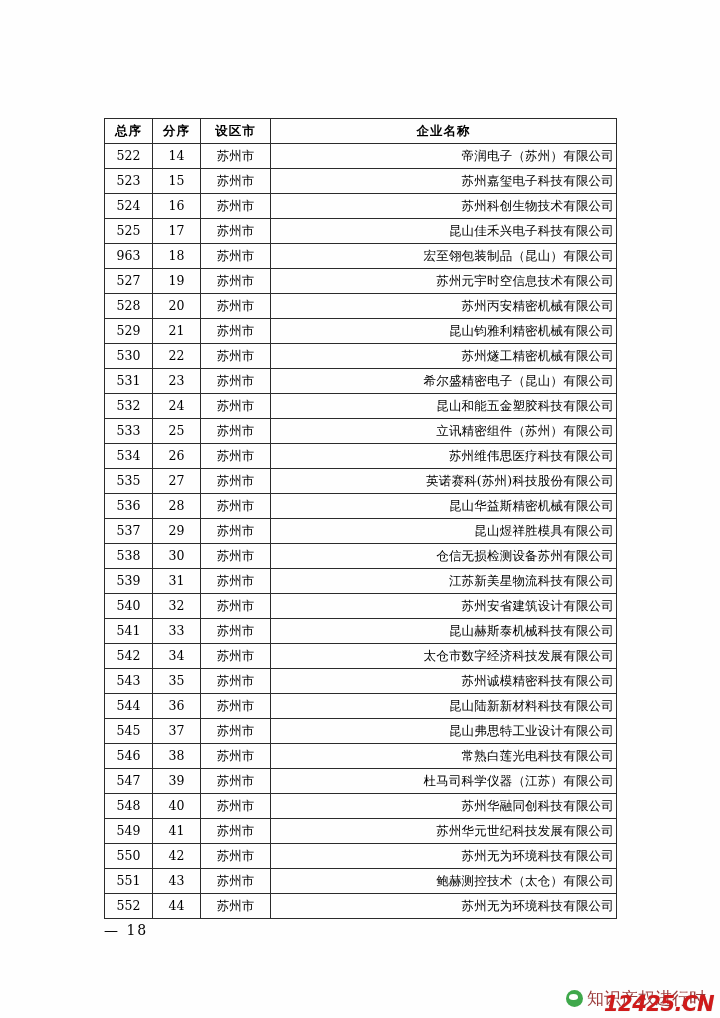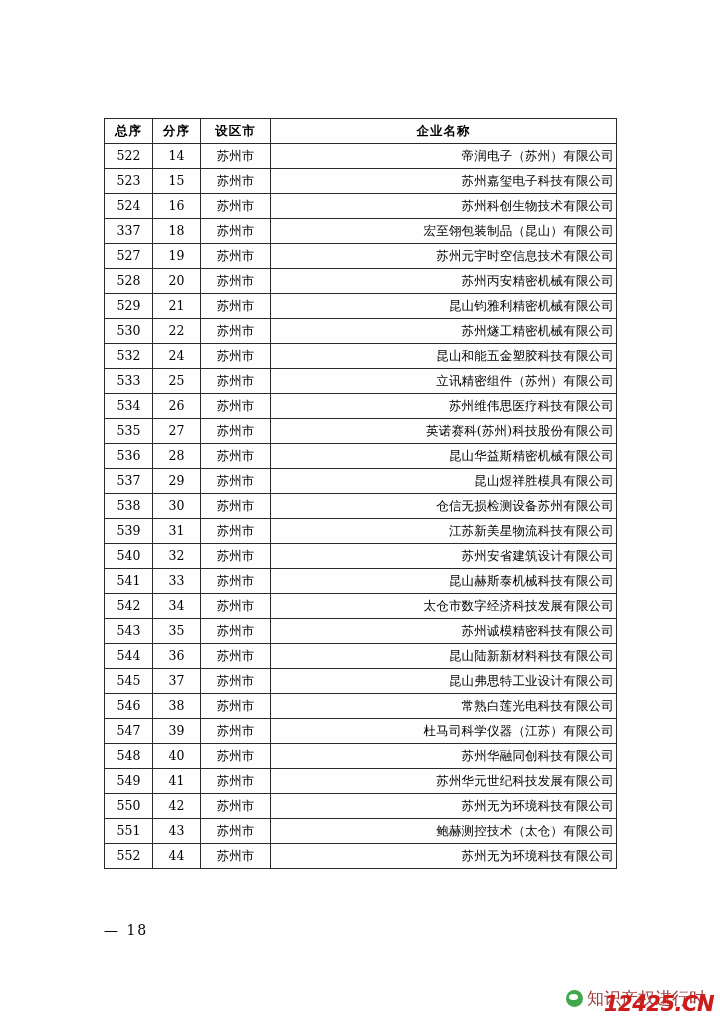--- a/index.html
+++ b/index.html
@@ -142,21 +142,27 @@
           <td class="city">苏州市</td>
           <td class="name">苏州嘉玺电子科技有限公司</td>
         </tr>
         <tr>
           <td class="num">524</td>
           <td class="num">16</td>
           <td class="city">苏州市</td>
           <td class="name">苏州科创生物技术有限公司</td>
         </tr>
         <tr>
-          <td class="num">337</td>
+          <td class="num">525</td>
+          <td class="num">17</td>
+          <td class="city">苏州市</td>
+          <td class="name">昆山佳禾兴电子科技有限公司</td>
+        </tr>
+        <tr>
+          <td class="num">963</td>
           <td class="num">18</td>
           <td class="city">苏州市</td>
           <td class="name">宏至翎包装制品（昆山）有限公司</td>
         </tr>
         <tr>
           <td class="num">527</td>
           <td class="num">19</td>
           <td class="city">苏州市</td>
           <td class="name">苏州元宇时空信息技术有限公司</td>
         </tr>
@@ -170,20 +176,26 @@
           <td class="num">529</td>
           <td class="num">21</td>
           <td class="city">苏州市</td>
           <td class="name">昆山钧雅利精密机械有限公司</td>
         </tr>
         <tr>
           <td class="num">530</td>
           <td class="num">22</td>
           <td class="city">苏州市</td>
           <td class="name">苏州燧工精密机械有限公司</td>
+        </tr>
+        <tr>
+          <td class="num">531</td>
+          <td class="num">23</td>
+          <td class="city">苏州市</td>
+          <td class="name">希尔盛精密电子（昆山）有限公司</td>
         </tr>
         <tr>
           <td class="num">532</td>
           <td class="num">24</td>
           <td class="city">苏州市</td>
           <td class="name">昆山和能五金塑胶科技有限公司</td>
         </tr>
         <tr>
           <td class="num">533</td>
           <td class="num">25</td>

